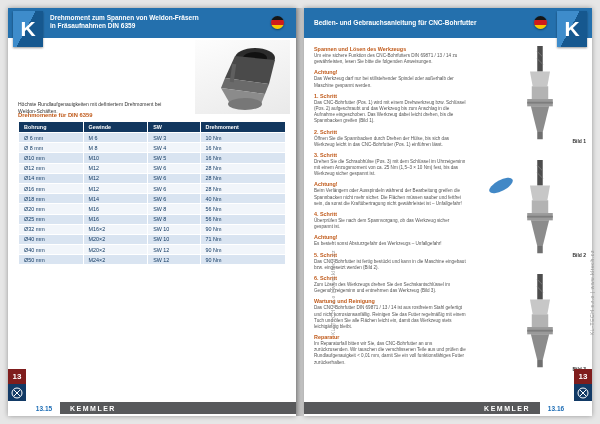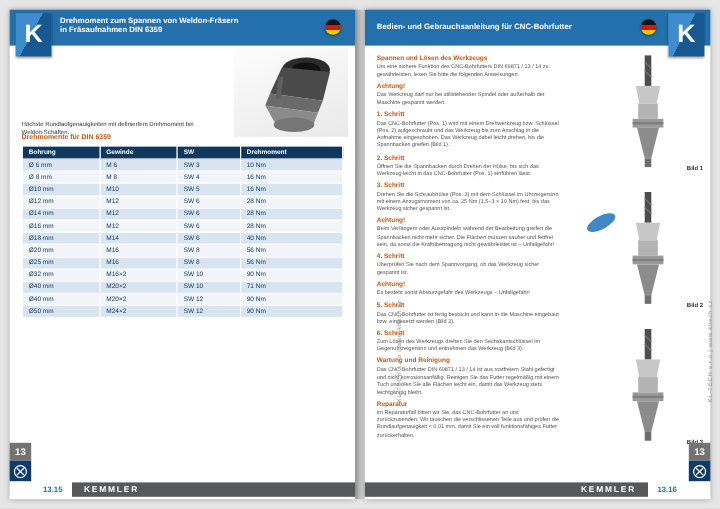--- a/index.html
+++ b/index.html
@@ -46,21 +46,21 @@
   .figs{position:absolute;right:6px;top:38px;width:92px;}
   figure.chk{margin:0 0 14px;position:relative;width:92px;height:100px;
     display:flex;align-items:flex-start;justify-content:center;}
   figure.chk figcaption{position:absolute;right:0;bottom:2px;font-size:5px;color:#333;font-weight:bold;}
   .blue-blob{position:absolute;right:78px;top:172px;width:26px;height:11px;border-radius:50%;
     background:#2e7bc0;transform:rotate(-28deg);opacity:.9;z-index:2;}
 
   
   .tabstack{position:absolute;bottom:15px;width:18px;z-index:4;}
   .tabstack.l{left:0;} .tabstack.r{right:0;}
-  .tab13{background:#737373;color:#fff;font-size:8px;font-weight:bold;height:15px;
+  .tab13{background:#7f1d1d;color:#fff;font-size:8px;font-weight:bold;height:15px;
     line-height:15px;text-align:center;}
   .tabicon{background:#123a66;height:17px;display:flex;align-items:center;justify-content:center;}
   .pfoot{position:absolute;bottom:2px;height:12px;display:flex;align-items:center;}
   .pfoot.l{left:20px;right:0;} .pfoot.r{left:0;right:20px;}
   .pnum{width:32px;text-align:center;color:#1d6db5;font-weight:bold;font-size:6.5px;}
   .fbar{flex:1;height:12px;background:#58595b;color:#fff;font-size:7px;font-weight:bold;
     letter-spacing:1.5px;display:flex;align-items:center;}
   .fbar.l{padding-left:10px;} .fbar.r{justify-content:flex-end;padding-right:10px;}
 
   .vtext{position:absolute;writing-mode:vertical-rl;transform:rotate(180deg);

